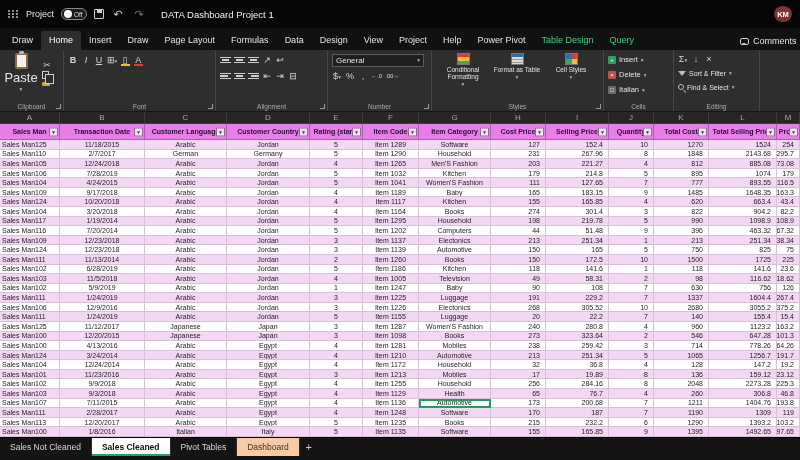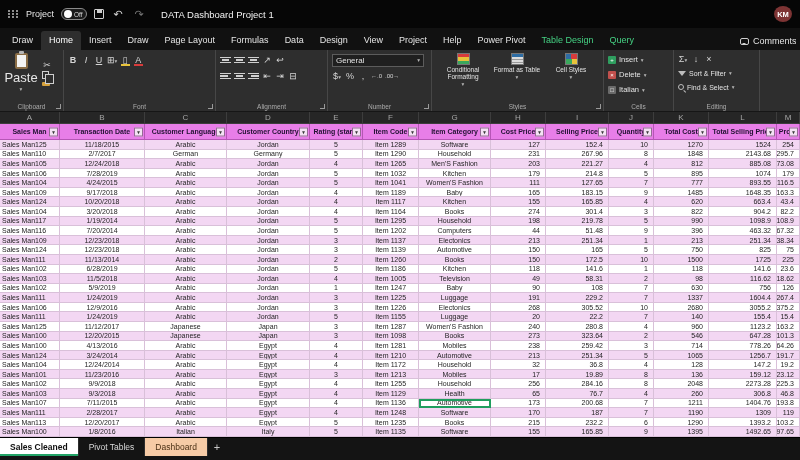--- a/index.html
+++ b/index.html
@@ -882,18 +882,19 @@
         <div class="dcell num" style="width: 45px;">9</div>
         <div class="dcell num" style="width: 55px;">1395</div>
         <div class="dcell num" style="width: 68px;">1492.65</div>
         <div class="dcell num" style="width: 23px;">97.65</div>
       </div>
     </div>
 </div>
 
 <div class="sheetbar">
   <span id="sheettabs" style="display:flex;align-items:stretch;">
+      <span class="stab">Sales Not Cleaned</span>
       <span class="stab active">Sales Cleaned</span>
       <span class="stab">Pivot Tables</span>
       <span class="stab peach">Dashboard</span>
     </span>
   <span class="addsheet">+</span>
 </div>
 
 </body></html>

